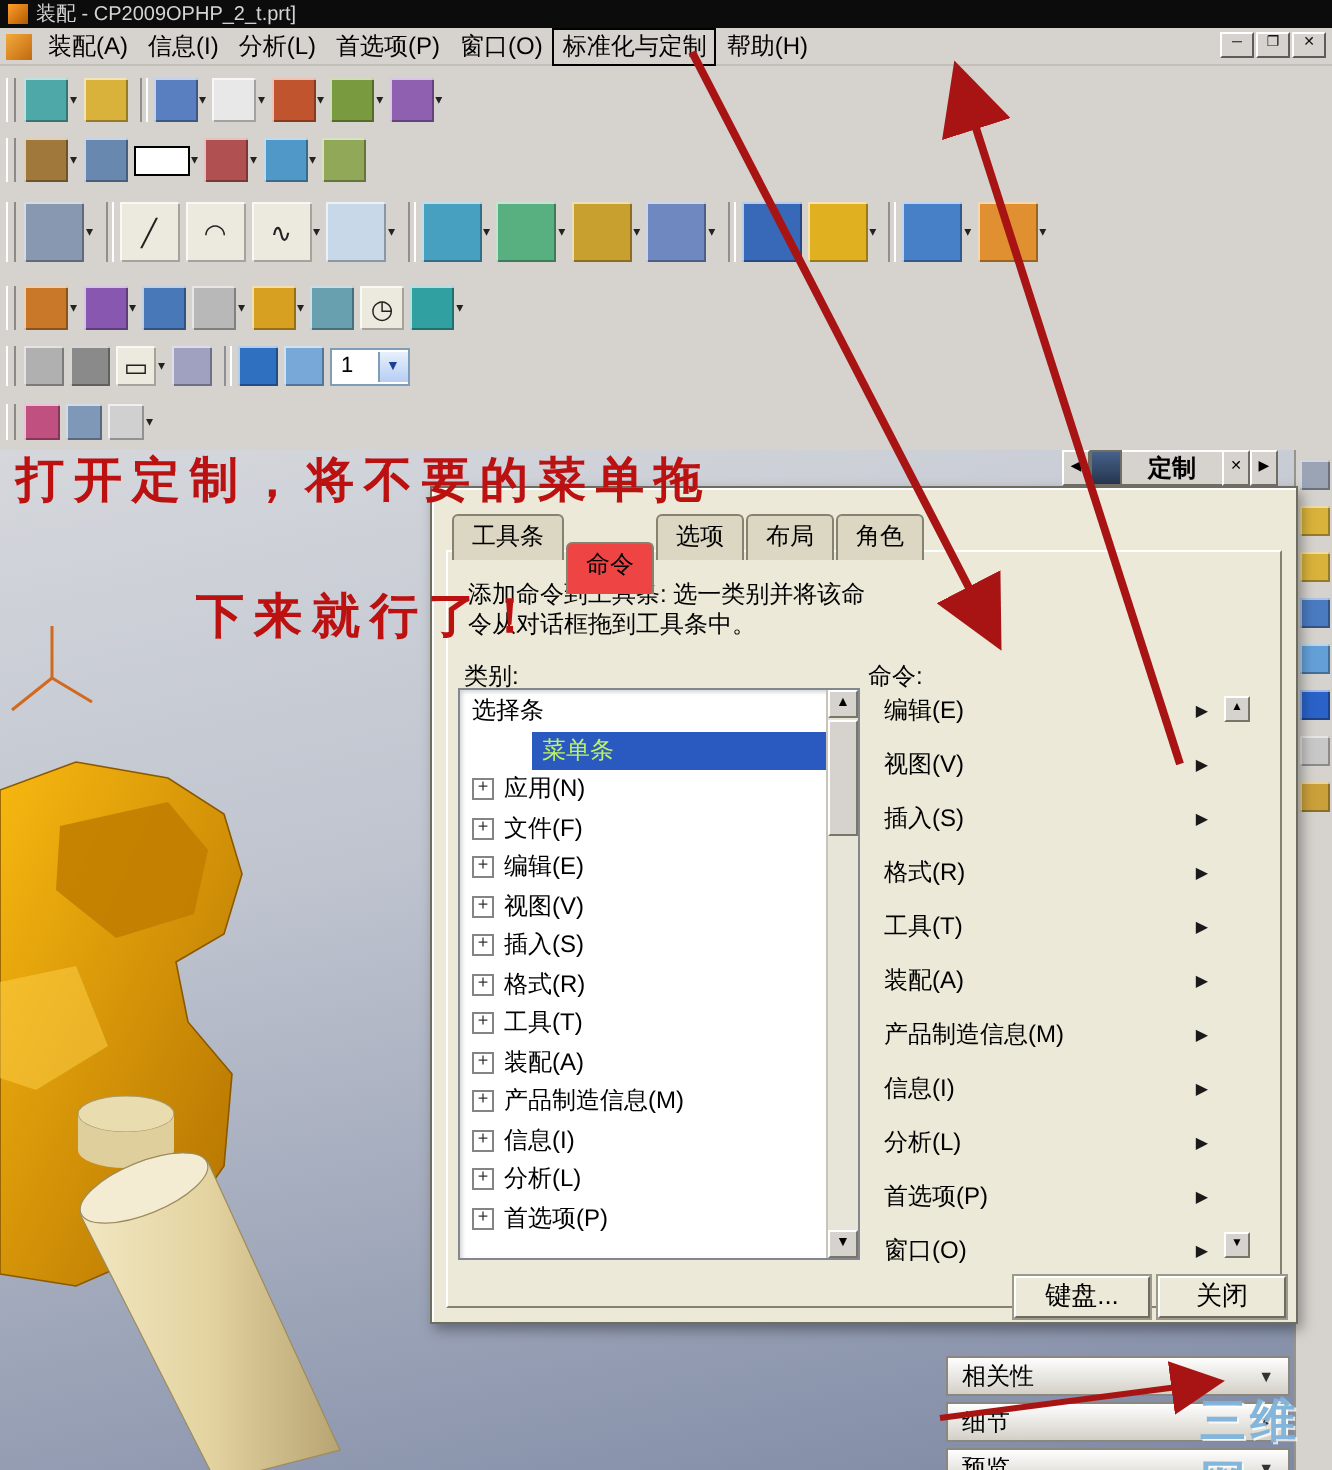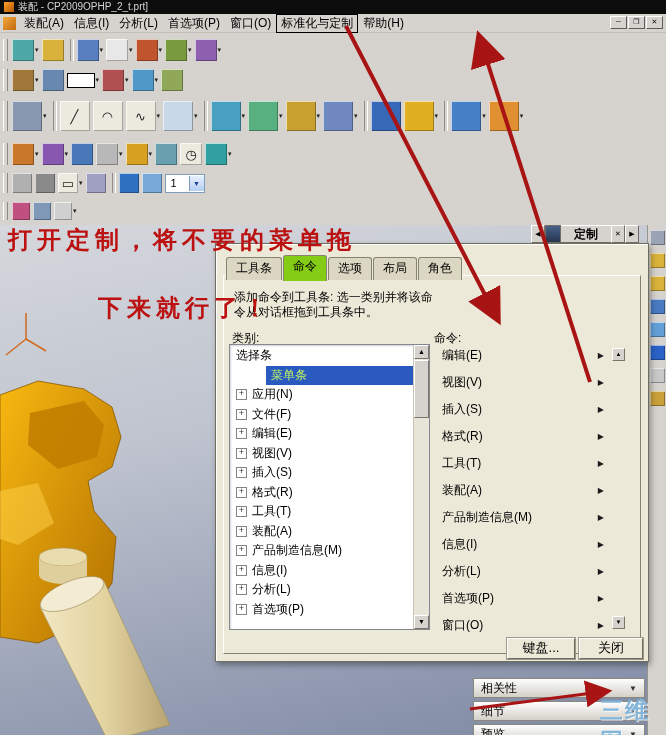--- a/index.html
+++ b/index.html
@@ -58,21 +58,21 @@
   .mb-ico{width:16px;background:linear-gradient(#46618a,#26354e);border:1px solid #6f6d64;box-sizing:border-box;}
   .mb-title{width:50px;background:#d6d3ce;border-top:1px solid #fff;border-bottom:1px solid #6f6d64;
             font-weight:bold;font-size:12px;line-height:16px;text-align:center;}
 
   
   .dialog{position:absolute;left:215px;top:243px;width:432px;height:417px;background:#ece9d8;
           border:1px solid #6f6d60;box-shadow:2px 3px 6px rgba(0,0,0,.35),inset 1px 1px 0 #fff;z-index:10;font-size:12px;}
   .tabs{position:absolute;left:10px;top:11px;display:flex;align-items:flex-start;z-index:2;}
   .tab{padding:2px 9px 3px;background:#dcd7c2;border:1px solid #85836f;border-bottom:none;
        border-radius:3px 3px 0 0;margin-right:1px;position:relative;top:2px;font-size:12px;}
-  .tab.active{background:#84cc16;top:0;padding-bottom:6px;z-index:3;}
+  .tab.active{background:#ef4444;top:16px;padding-bottom:6px;z-index:3;}
   .tabpage{position:absolute;left:7px;top:31px;right:7px;bottom:7px;
            border:1px solid;border-color:#fff #84826e #84826e #fff;background:#ece9d8;}
   .desc{position:absolute;left:18px;top:46px;width:208px;line-height:15px;}
   .grp-label{position:absolute;font-size:12px;}
   .catbox{position:absolute;left:13px;top:100px;width:199px;height:284px;background:#fff;
           border:1px solid #828790;box-shadow:inset 1px 1px 2px rgba(0,0,0,.18);}
   .cat-list{position:absolute;left:1px;top:1px;right:16px;bottom:1px;overflow:hidden;}
   .cat-row{height:19.5px;display:flex;align-items:center;padding-left:5px;white-space:nowrap;cursor:default;}
   .cat-row.selected{background:#2a5ac0;color:#bef264;margin-left:35px;}
   .plusbox{width:9px;height:9px;border:1px solid #848484;background:#fff;color:#333;

